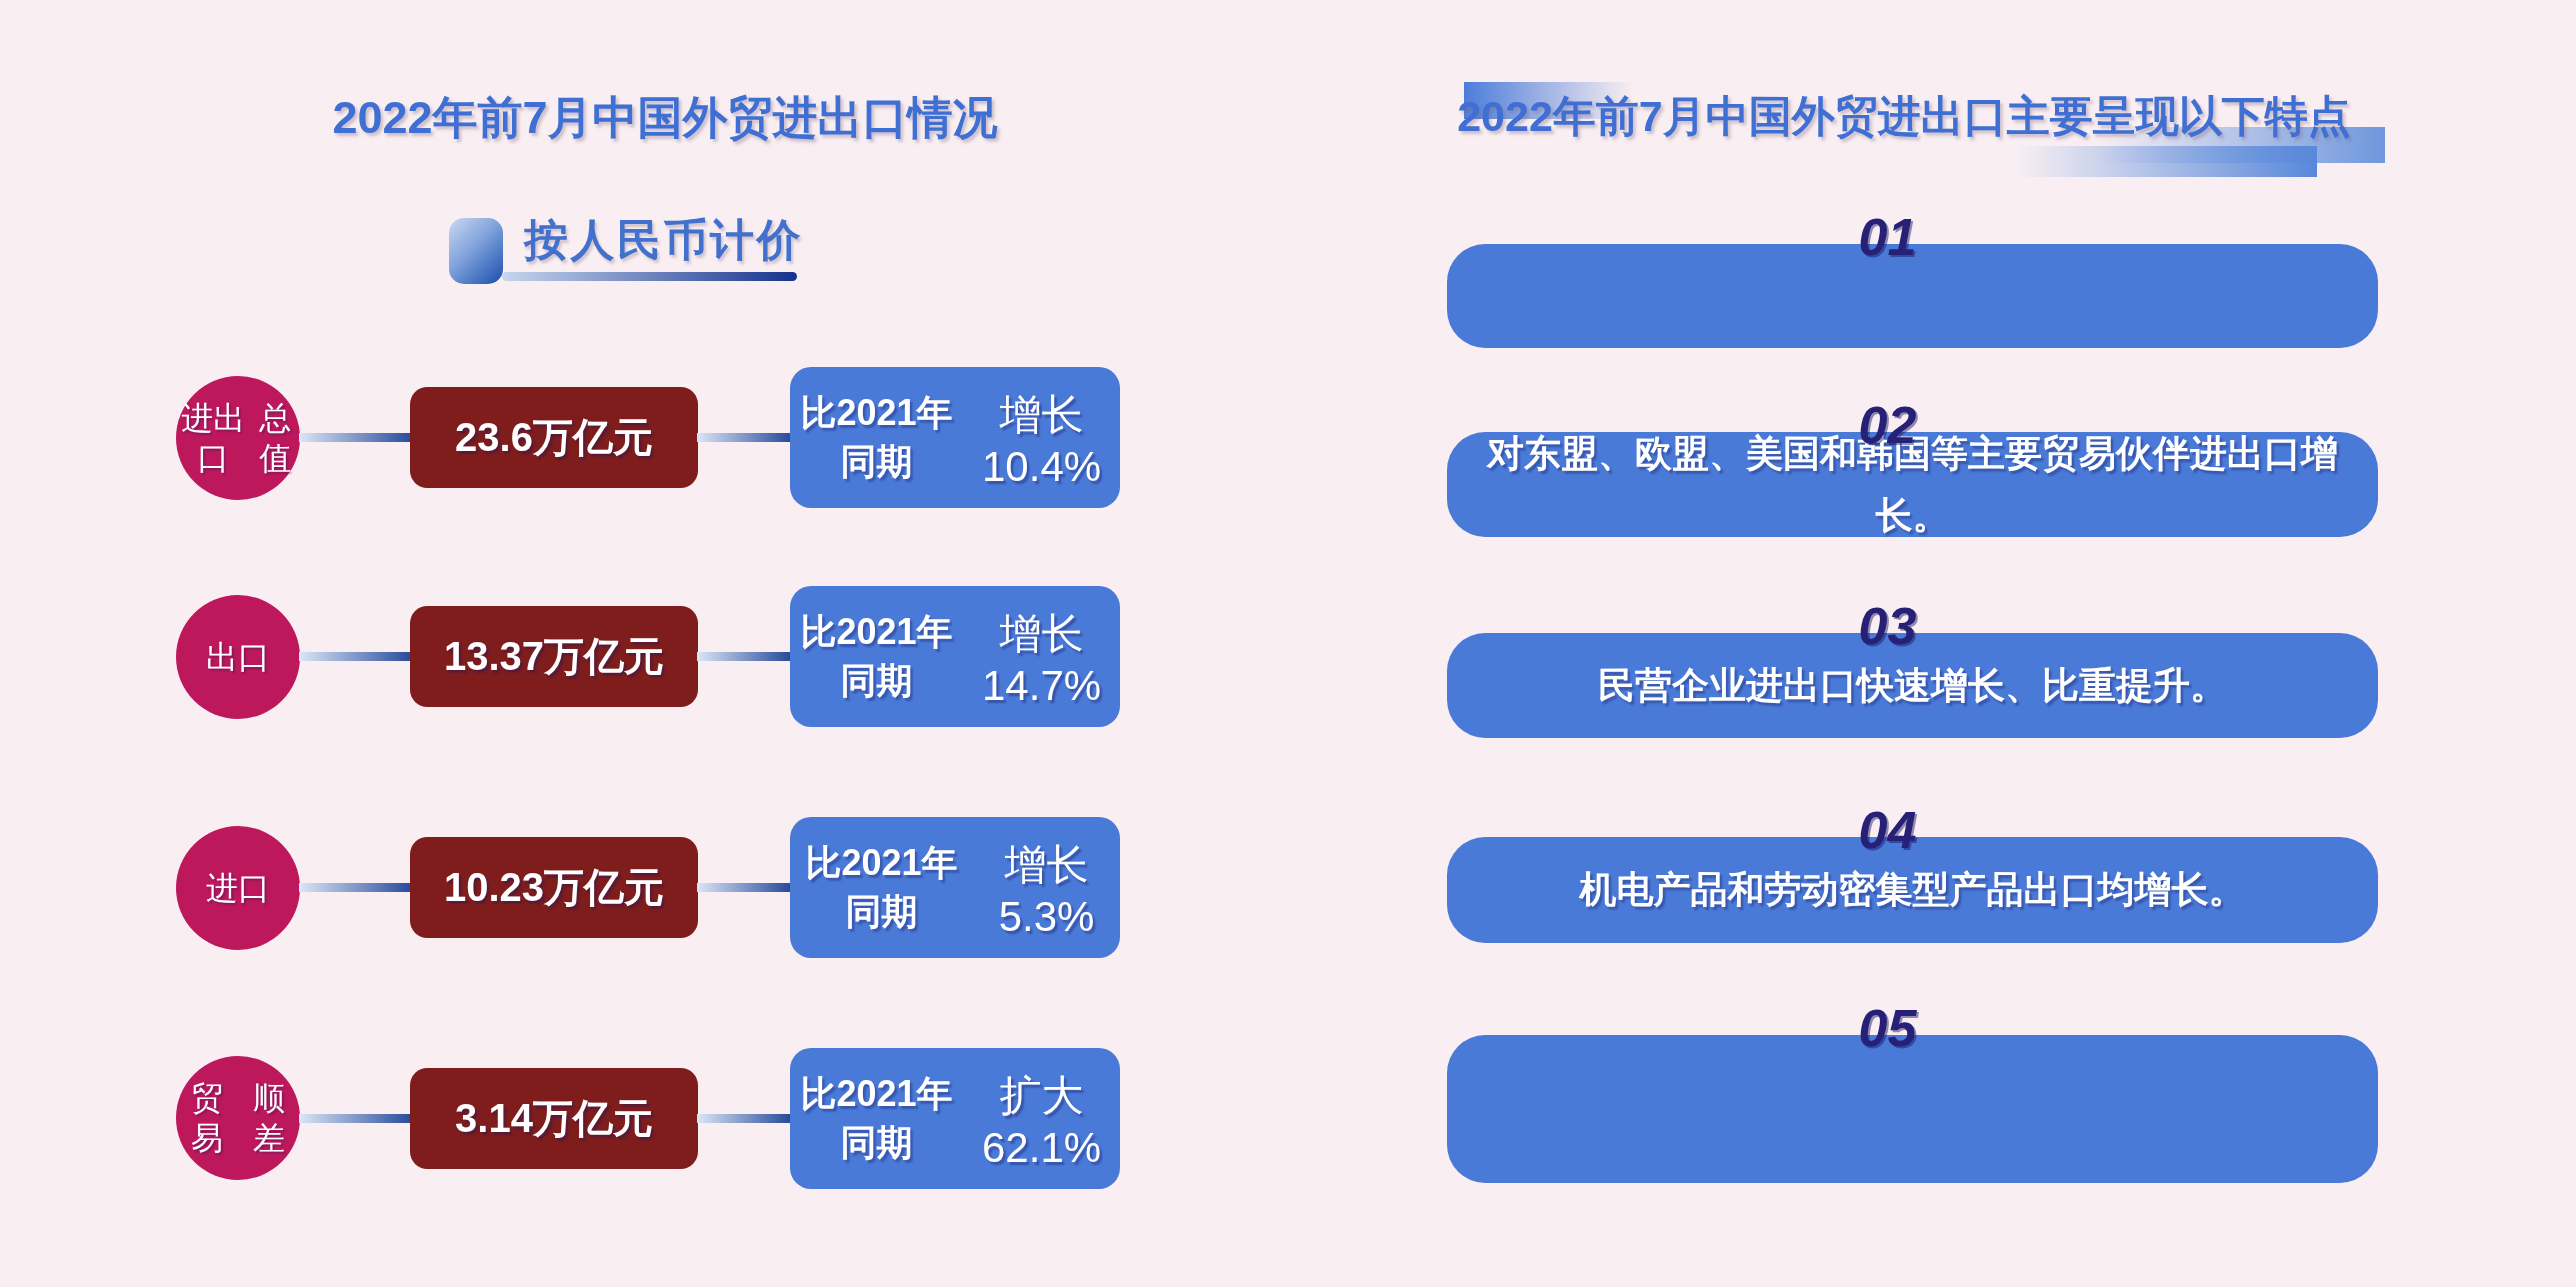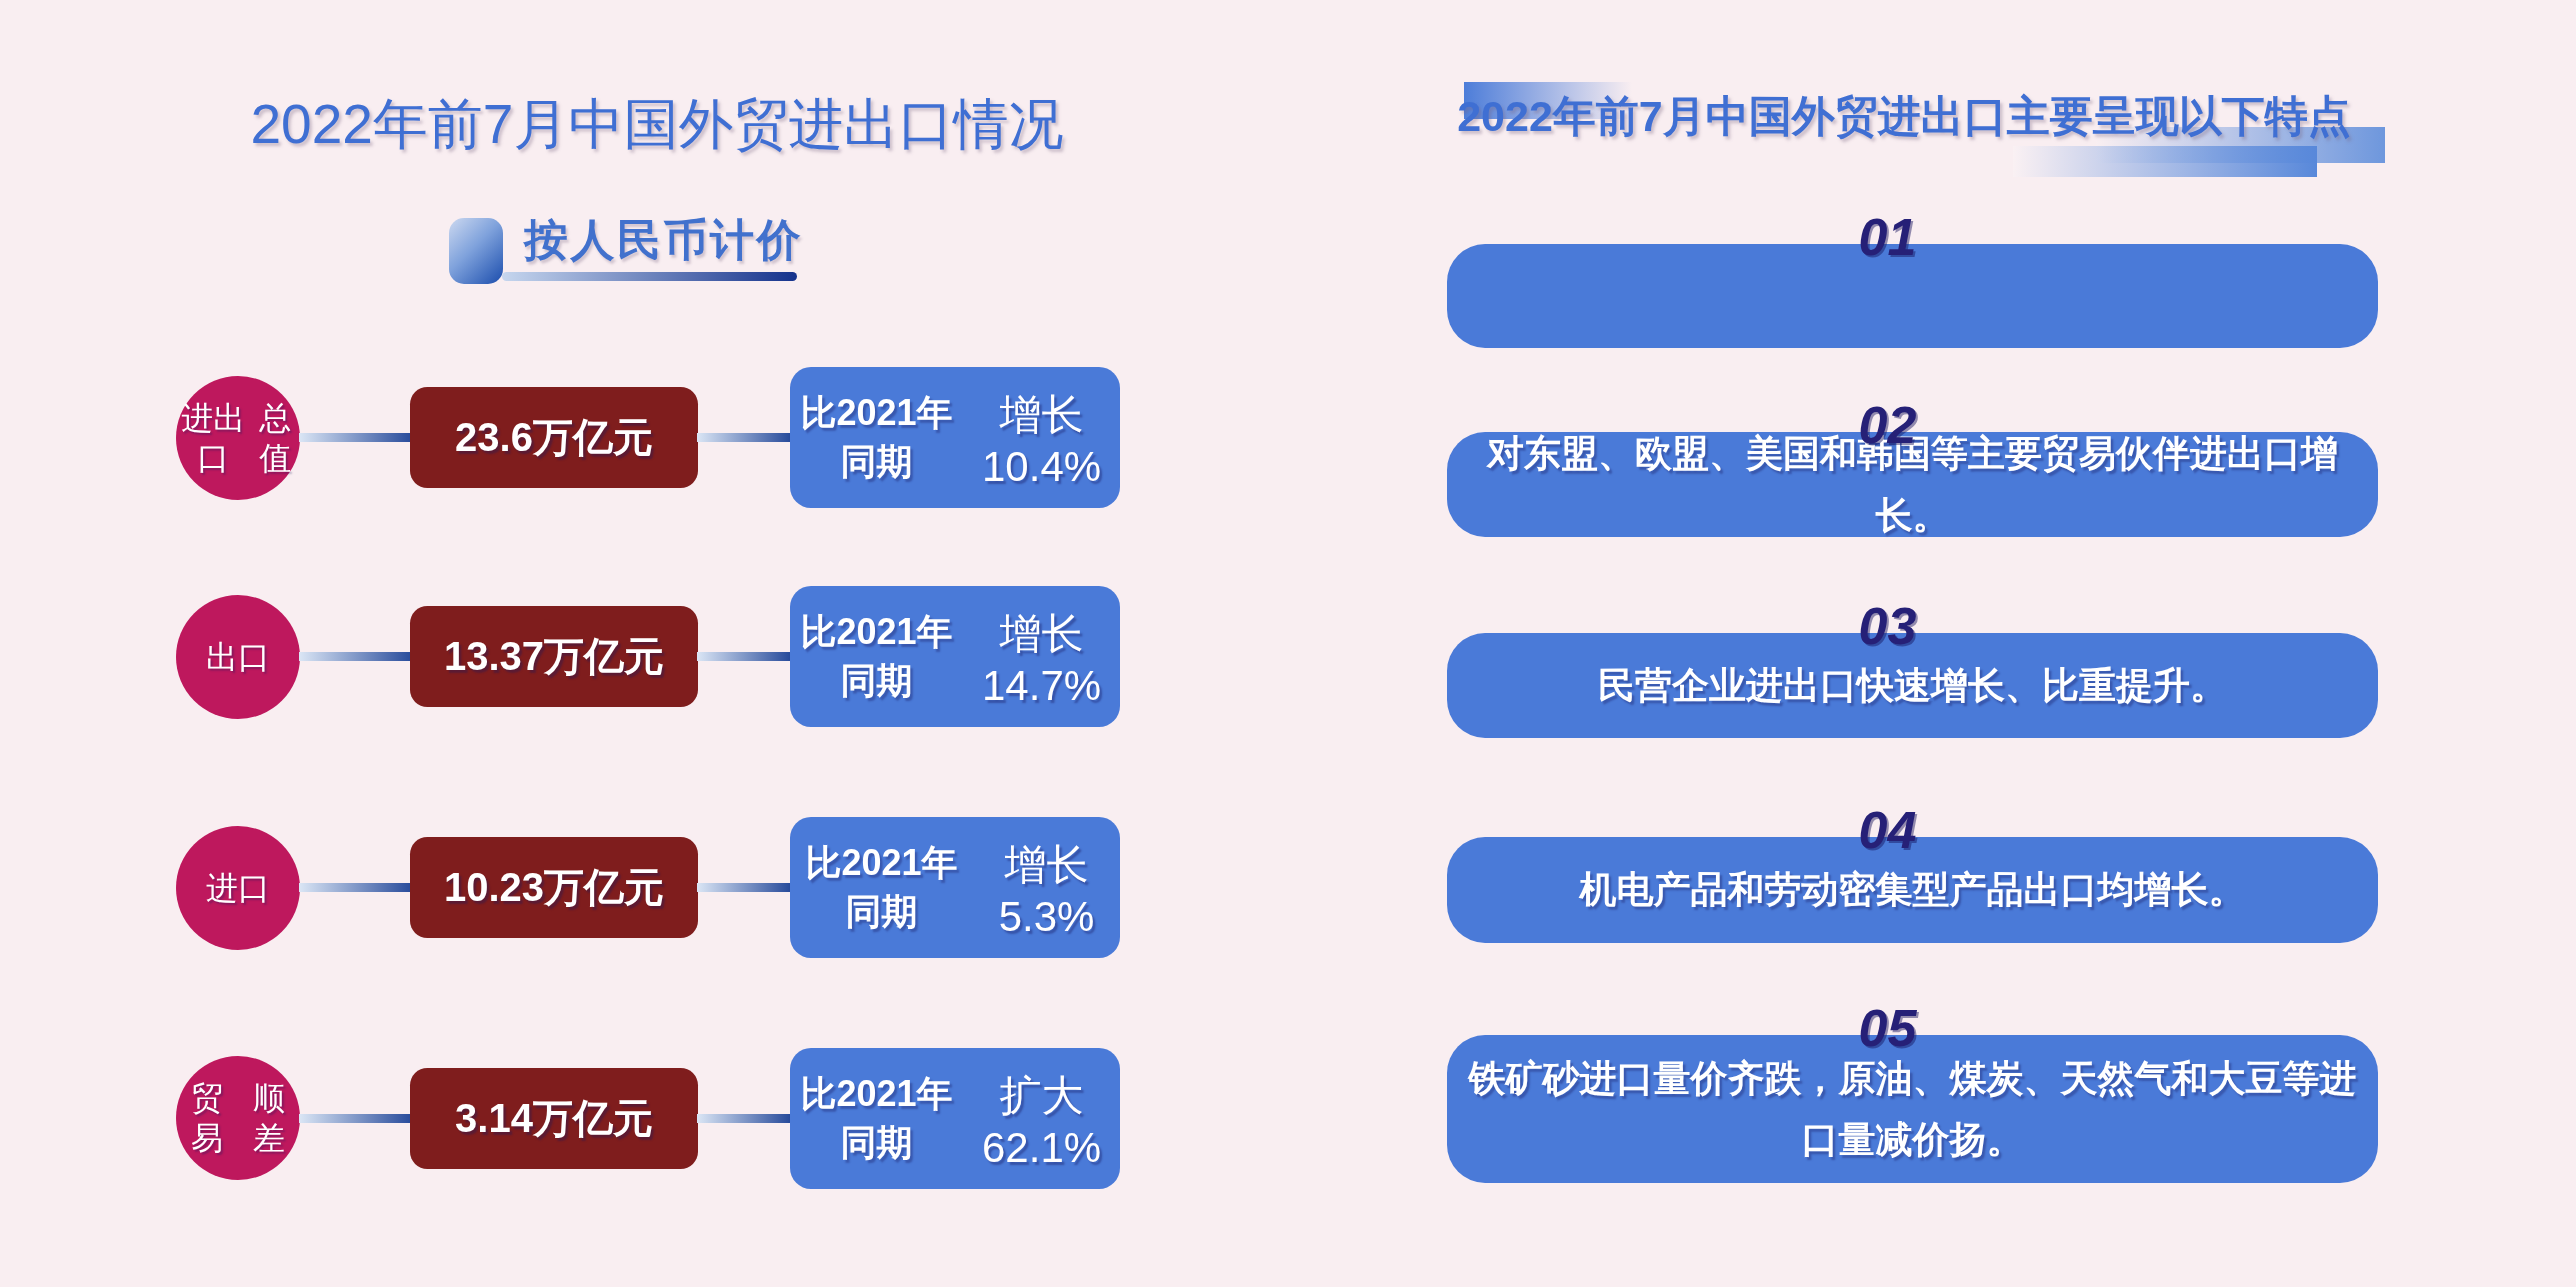--- a/index.html
+++ b/index.html
@@ -7,23 +7,23 @@
     width: 2576px; height: 1288px;
     background: #f9eef1;
     overflow: hidden;
     position: relative;
     font-family: "Liberation Sans", "DejaVu Sans", sans-serif;
   }
   .abs { position: absolute; }
 
   
   .left-title {
-    left: 8px; top: 91px; width: 1298px;
+    left: 16px; top: 91px; width: 1298px;
     text-align: center;
-    font-size: 55px; font-weight: normal; color: #3f6fd3;
+    font-size: 45px; font-weight: bold; color: #3f6fd3;
     text-shadow: 2.5px 3.1px 3.1px rgba(120,100,130,0.35);
     line-height: 1.2;
   }
   .subtitle-icon {
     left: 449px; top: 218px; width: 54px; height: 66px;
     border-radius: 15px;
     background: linear-gradient(135deg, #cdd9f0 0%, #7fa2dc 45%, #1b4dad 100%);
   }
   .subtitle-label {
     left: 524px; top: 211px; width: 284px;
@@ -209,15 +209,14 @@
   <span>民营企业进出口快速增长、比重提升。</span>
 </div>
 
 <div class="abs feature-item" style="top:837px;height:106px">
   <div class="feature-num">04</div>
   <span>机电产品和劳动密集型产品出口均增长。</span>
 </div>
 
 <div class="abs feature-item" style="top:1035px;height:148px">
   <div class="feature-num">05</div>
-  <span>铁矿砂进口量价齐跌，原油、煤炭、天然气和大豆等进口量减价扬。</span>
 </div>
 
 
 </body></html>

